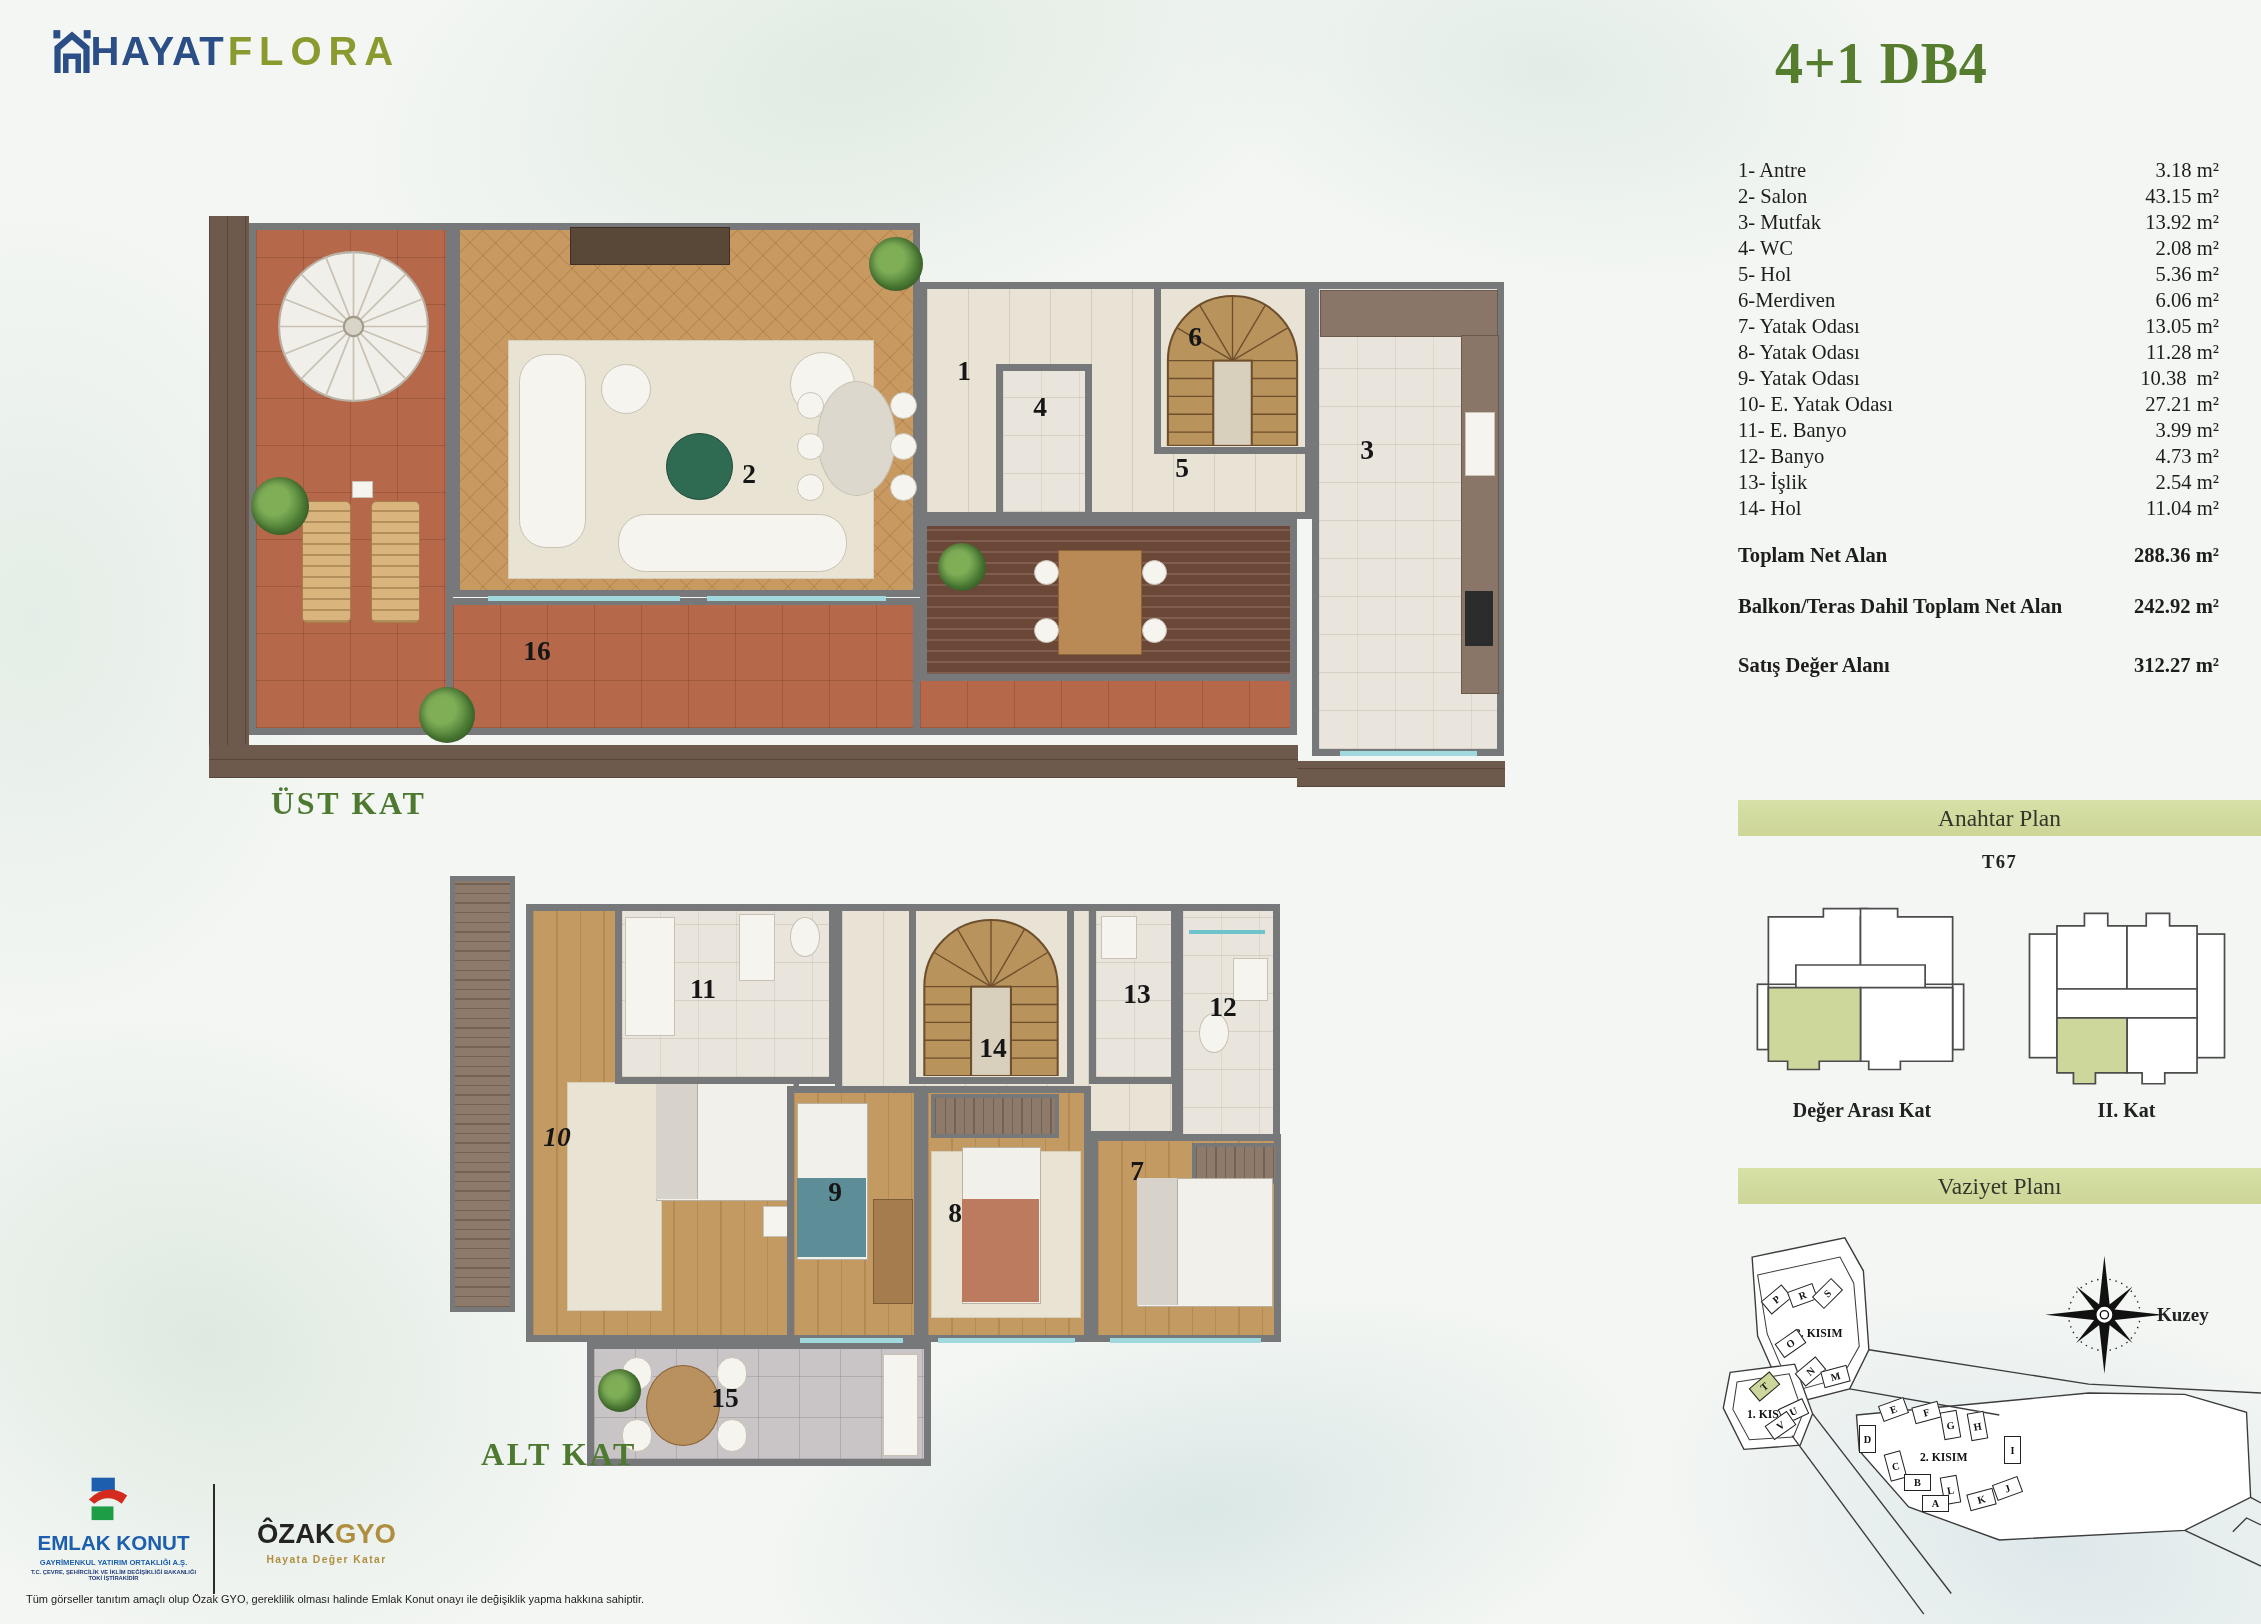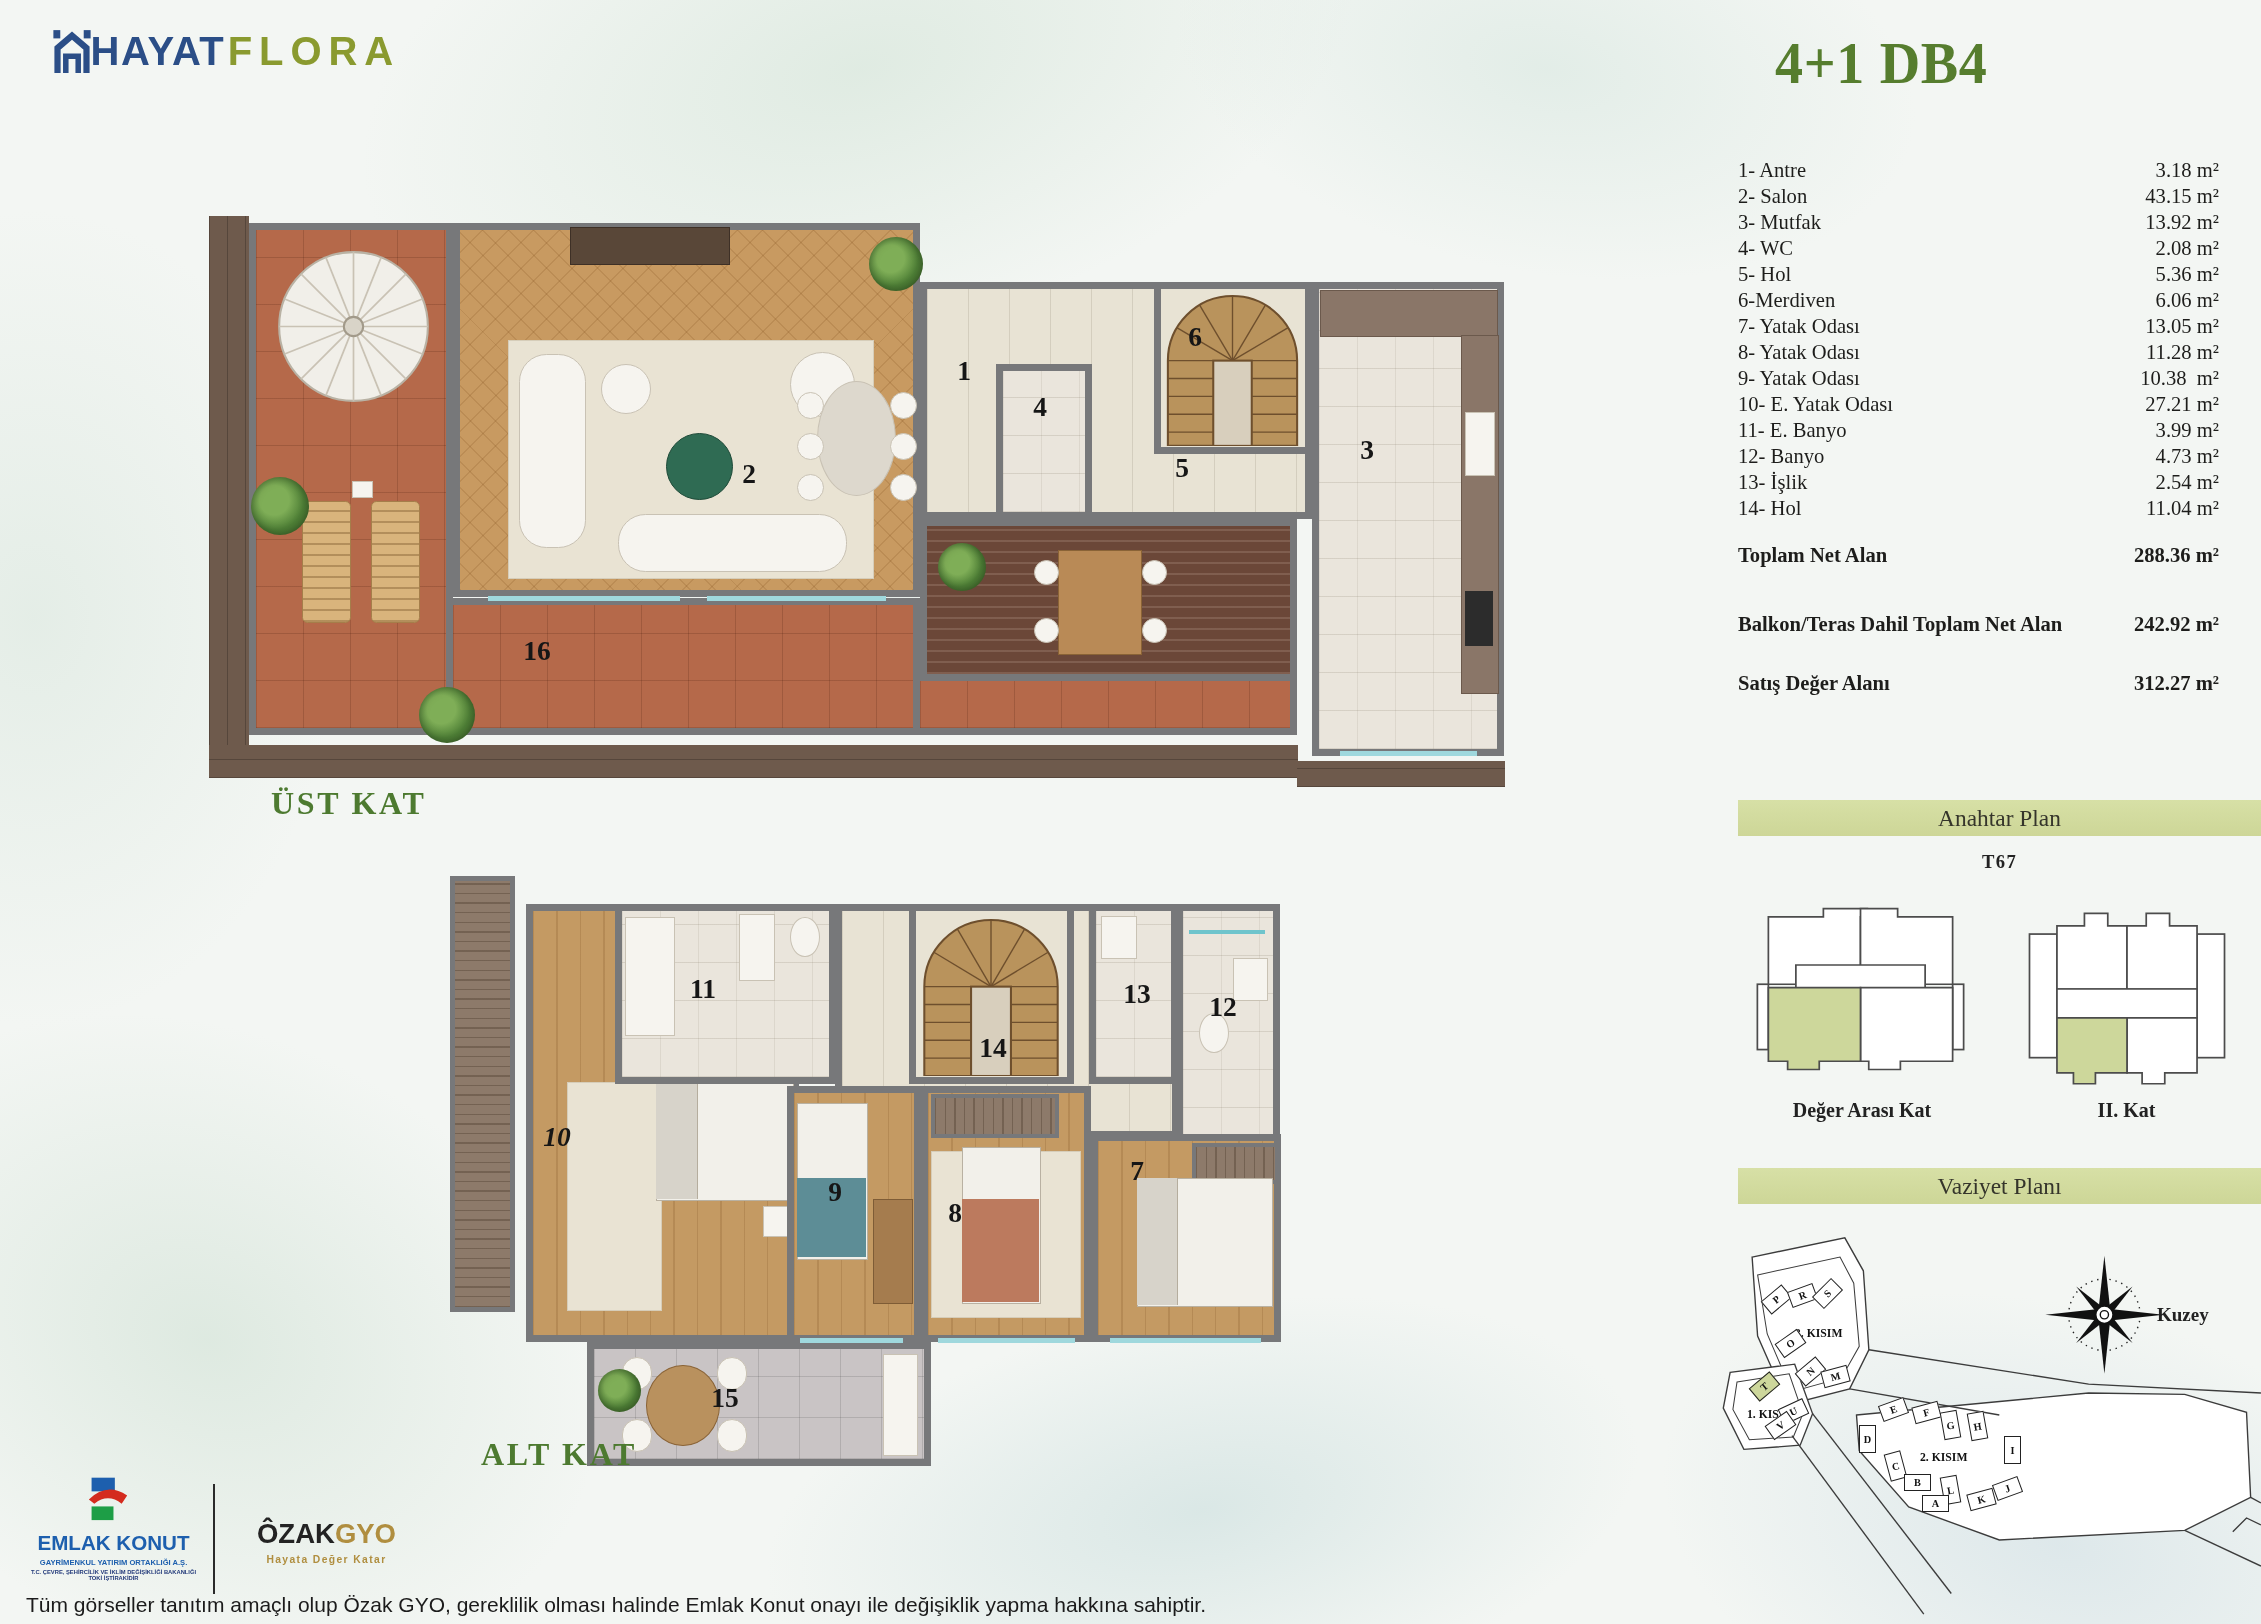--- a/index.html
+++ b/index.html
@@ -16,21 +16,21 @@
        letter-spacing:6.9px;color:#8a9a2f;}
   .unit-title{left:1775px;top:29px;font-size:59px;font-weight:bold;color:#567d2e;
        letter-spacing:0.7px;transform:scaleX(.95);transform-origin:left top;}
   
   .roomlist{left:1738px;top:157px;width:481px;}
   .rrow{display:flex;justify-content:space-between;align-items:baseline;
         height:26px;font-size:20.6px;line-height:26px;}
   .rrow .a{white-space:pre;}
   .tot{margin-top:20.6px;}
   .bold{font-weight:bold;}
-  .sp1{margin-top:43px;align-items:flex-end;} .sp2{margin-top:33px;}
+  .sp1{margin-top:25px;align-items:flex-end;} .sp2{margin-top:33px;}
   
   .band{width:523px;height:36px;background:linear-gradient(#d7e0a6,#cdd697);
         display:flex;align-items:center;justify-content:center;
         font-size:23.4px;color:#35352b;}
   .t67{left:1738px;top:851px;width:523px;text-align:center;font-size:18.6px;
        font-weight:bold;letter-spacing:1.4px;color:#222;}
   .caption{font-size:20px;font-weight:bold;color:#222;text-align:center;}
   
   .kuzey{font-size:19px;font-weight:bold;color:#222;}
   .kisim{position:absolute;font-size:11.7px;font-weight:bold;color:#111;white-space:nowrap;}
@@ -87,21 +87,21 @@
   
   .ek-title{font-family:"Liberation Sans",sans-serif;font-weight:bold;font-size:20.6px;
        color:#1d5fae;letter-spacing:0px;}
   .ek-sub{font-family:"Liberation Sans",sans-serif;font-weight:bold;font-size:7.6px;color:#1d5fae;}
   .ek-note{font-family:"Liberation Sans",sans-serif;font-weight:bold;font-size:5.8px;color:#233a7a;}
   .oz-name{font-family:"Liberation Sans",sans-serif;font-weight:bold;font-size:27.5px;color:#232323;}
   .oz-gyo{color:#b08e3f;}
   .oz-tag{font-family:"Liberation Sans",sans-serif;font-weight:bold;font-size:10.3px;color:#b08e3f;
        letter-spacing:1.4px;}
   .divider{position:absolute;width:2.1px;background:#2a2a2a;}
-  .disclaimer{font-family:"Liberation Sans",sans-serif;font-size:21px;color:#1b1b1b;}
+  .disclaimer{font-family:"Liberation Sans",sans-serif;font-size:11px;color:#1b1b1b;}
   svg{display:block;}
 </style>
 </head>
 <body>
 
 <div class="blob" style="left:344px;top:-206px;width:1031px;height:550px;background:radial-gradient(ellipse,rgba(200,222,206,.45),transparent 70%);transform:rotate(-15deg);"></div>
 <div class="blob" style="left:1168px;top:-137px;width:756px;height:412px;background:radial-gradient(ellipse,rgba(210,228,220,.5),transparent 70%);transform:rotate(10deg);"></div>
 <div class="blob" style="left:-275px;top:206px;width:618px;height:825px;background:radial-gradient(ellipse,rgba(206,224,212,.4),transparent 70%);"></div>
 <div class="blob" style="left:-206px;top:1031px;width:825px;height:618px;background:radial-gradient(ellipse,rgba(196,218,202,.45),transparent 70%);transform:rotate(25deg);"></div>
 <div class="blob" style="left:756px;top:1305px;width:893px;height:412px;background:radial-gradient(ellipse,rgba(188,214,214,.45),transparent 70%);transform:rotate(-10deg);"></div>

